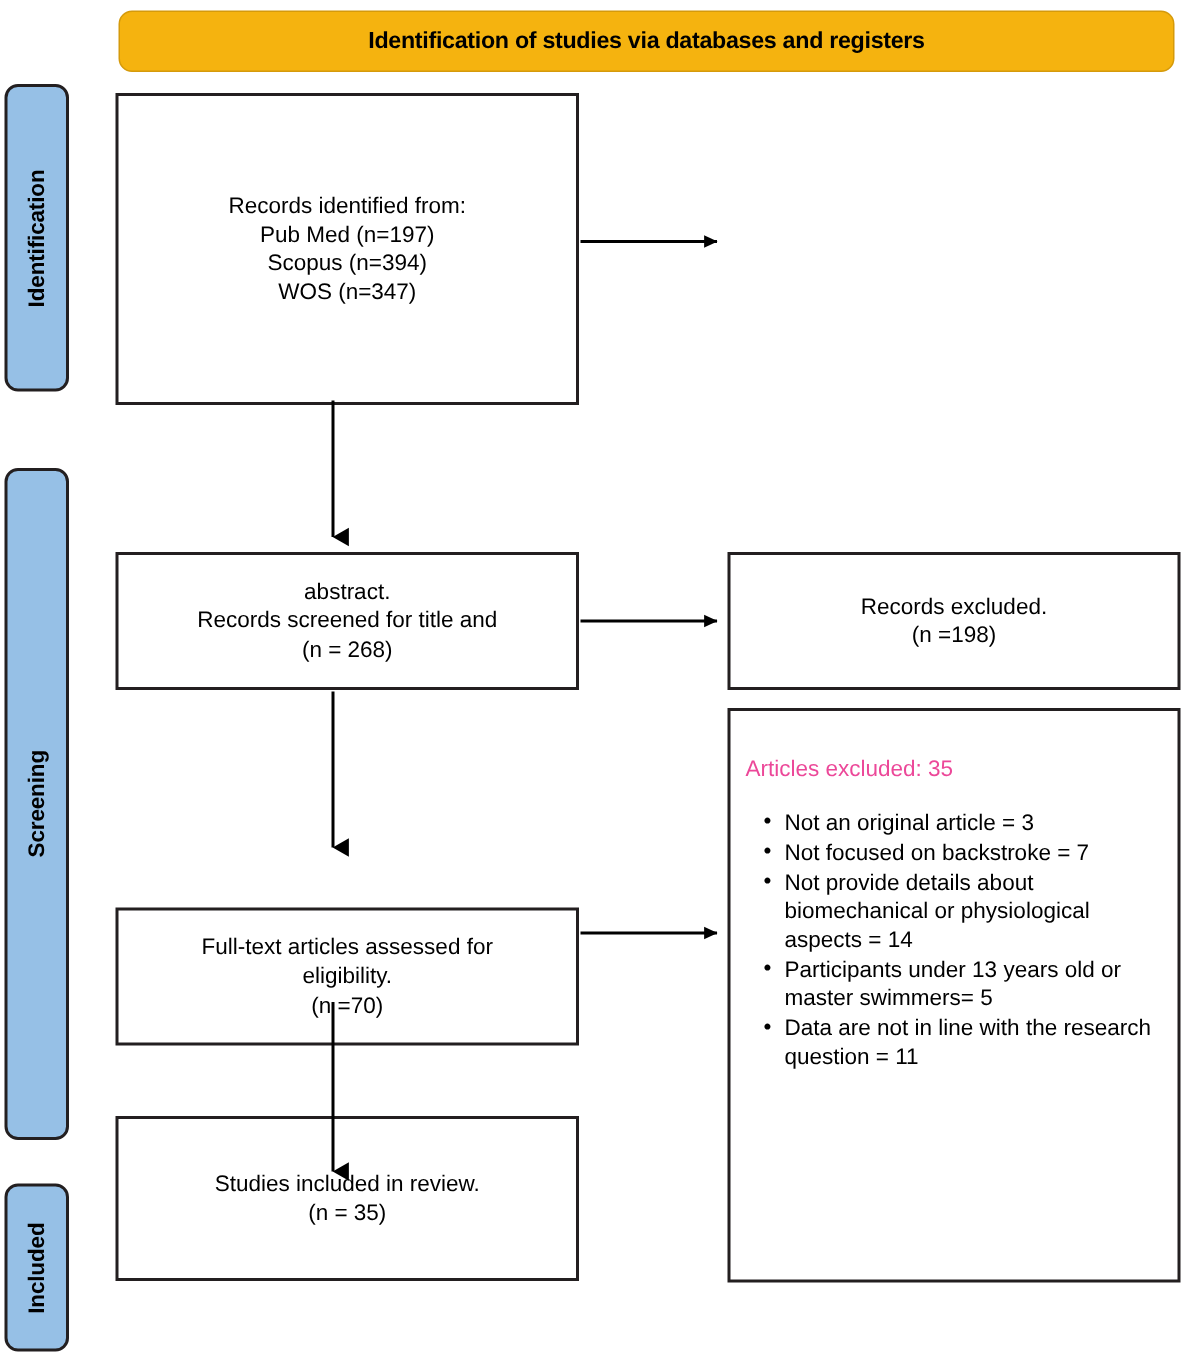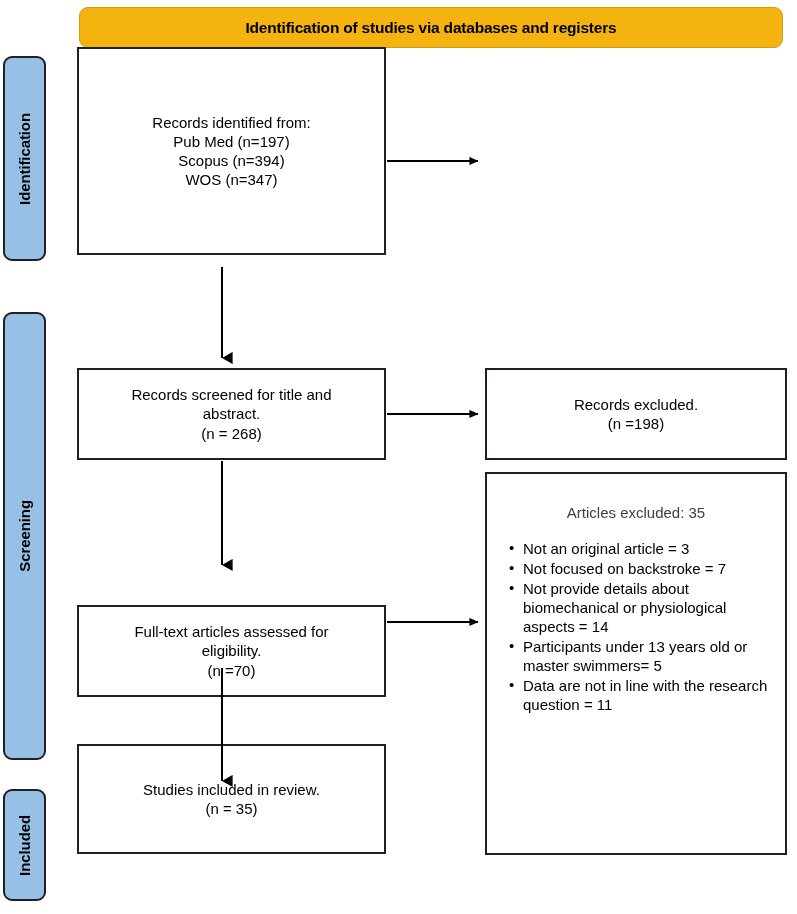--- a/index.html
+++ b/index.html
@@ -83,21 +83,21 @@
   }
   .pbox-inner {
     width: 100%;
     text-align: center;
     font-size: 15px;
     line-height: 1.28;
     color: #000000;
   }
   .pbox-inner .ital { font-style: italic; }
 
-  #box-identified   { left: 77px;  top: 47px;  width: 309px; height: 208px; }
+  #box-identified   { left: 77px;  top: 62px;  width: 309px; height: 208px; }
   #box-removed      { left: 485px; top: 58px;  width: 302px; height: 208px; }
   #box-screened     { left: 77px;  top: 368px; width: 309px; height: 92px; }
   #box-excluded     { left: 485px; top: 368px; width: 302px; height: 92px; }
   #box-fulltext     { left: 77px;  top: 575px; width: 309px; height: 92px; margin-top: 30px; }
   #box-studies      { left: 77px;  top: 744px; width: 309px; height: 110px; }
 
   
   #box-reasons {
     left: 485px;
     top: 472px;
@@ -105,23 +105,23 @@
     height: 383px;
     align-items: flex-start;
     justify-content: flex-start;
   }
   .reasons-wrap {
     width: 100%;
     padding: 30px 10px 0 10px;
     box-sizing: border-box;
   }
   .reasons-title {
-    text-align: center;
-    font-size: 15px;
-    color: #404040;
+    text-align: left;
+    font-size: 15px;
+    color: #ec4899;
     margin-bottom: 18px;
   }
   .reasons-list {
     margin: 0;
     padding: 0 4px 0 26px;
     list-style: none;
   }
   .reasons-list li {
     position: relative;
     font-size: 15px;
@@ -174,22 +174,22 @@
       <div>Records identified from:</div>
       <div>Pub Med (n=197)</div>
       <div>Scopus (n=394)</div>
       <div>WOS (n=347)</div>
     </div>
   </div>
 
 
   <div class="pbox" id="box-screened">
     <div class="pbox-inner">
+      <div>abstract.</div>
       <div>Records screened for title and</div>
-      <div>abstract.</div>
       <div>(n = 268)</div>
     </div>
   </div>
 
   <div class="pbox" id="box-excluded">
     <div class="pbox-inner">
       <div>Records excluded.</div>
       <div>(n =198)</div>
     </div>
   </div>

